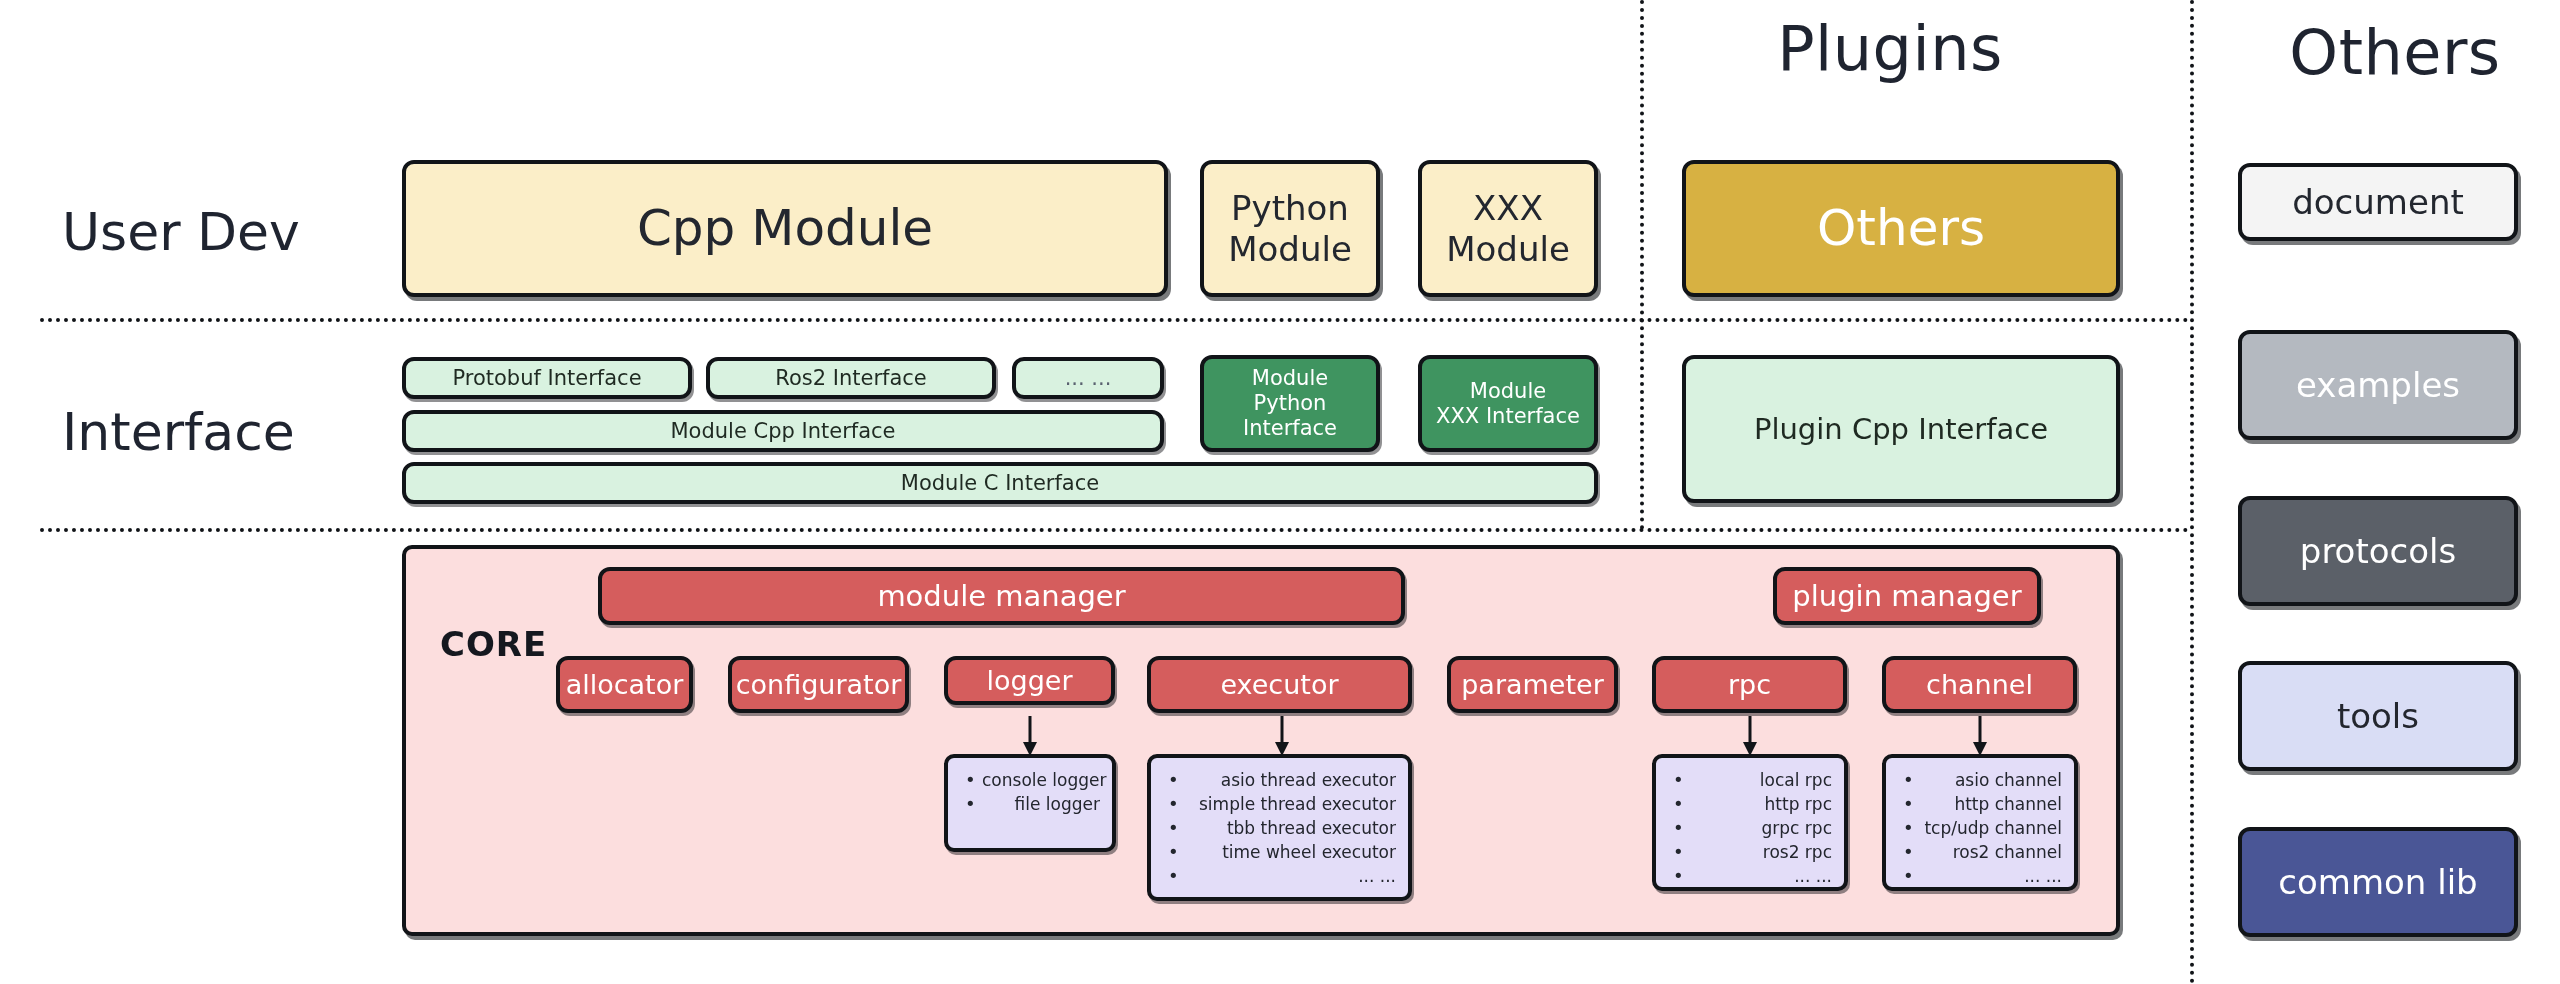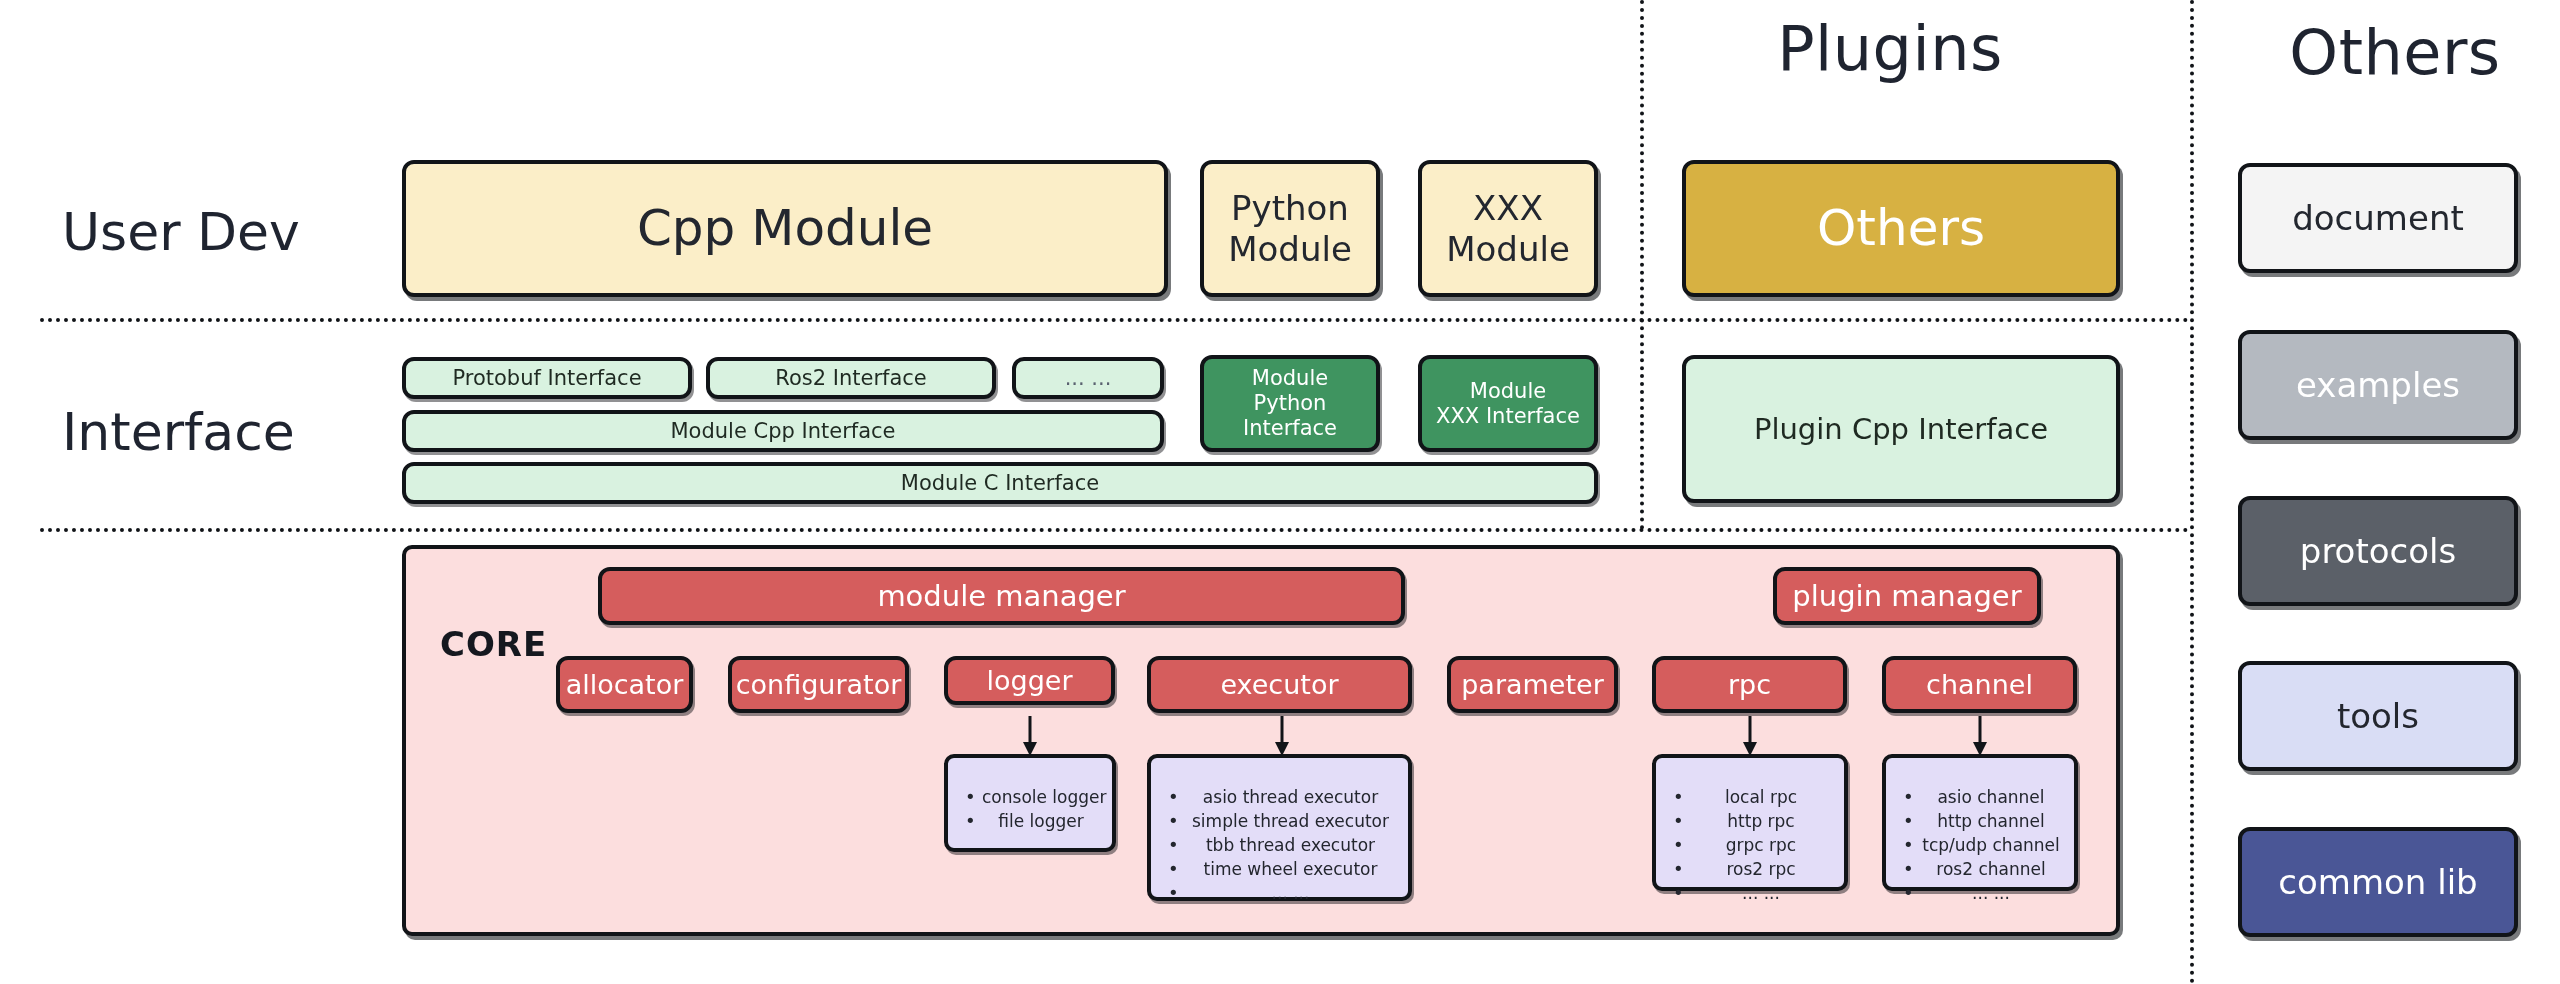--- a/index.html
+++ b/index.html
@@ -74,22 +74,22 @@
   .core-label{
     font-size:34px;
     font-weight:700;
     letter-spacing:1px;
     color:#15181f;
     line-height:1;
   }
 
   .bullets{
     display:block;
-    padding:31px 12px 12px 14px;
-    text-align:center;
+    padding:14px 12px 12px 14px;
+    text-align:right;
     font-size:17px;
     line-height:1.0;
   }
   .bullets ul{margin:0;padding:0 0 0 18px;list-style:none;}
   .bullets li{
     position:relative;
     margin:0 0 7px 0;
     padding-left:2px;
     white-space:nowrap;
   }
@@ -264,21 +264,21 @@
   <div class="abs box lav soft bullets" style="left:1882px;top:754px;width:196px;height:137px;border-radius:10px;">
     <ul>
         <li>asio channel</li>
         <li>http channel</li>
         <li>tcp/udp channel</li>
         <li>ros2 channel</li>
         <li>... ...</li>
       </ul>
   </div>
 
-  <div class="abs box white" style="left:2238px;top:163px;width:280px;height:110px;font-size:34px;">
+  <div class="abs box white" style="left:2238px;top:163px;width:280px;height:78px;font-size:34px;">
     <span>document</span>
   </div>
   <div class="abs box grey" style="left:2238px;top:330px;width:280px;height:110px;font-size:34px;">
     <span>examples</span>
   </div>
   <div class="abs box darkgrey" style="left:2238px;top:496px;width:280px;height:110px;font-size:34px;">
     <span>protocols</span>
   </div>
   <div class="abs box paleblue" style="left:2238px;top:661px;width:280px;height:110px;font-size:34px;">
     <span>tools</span>

